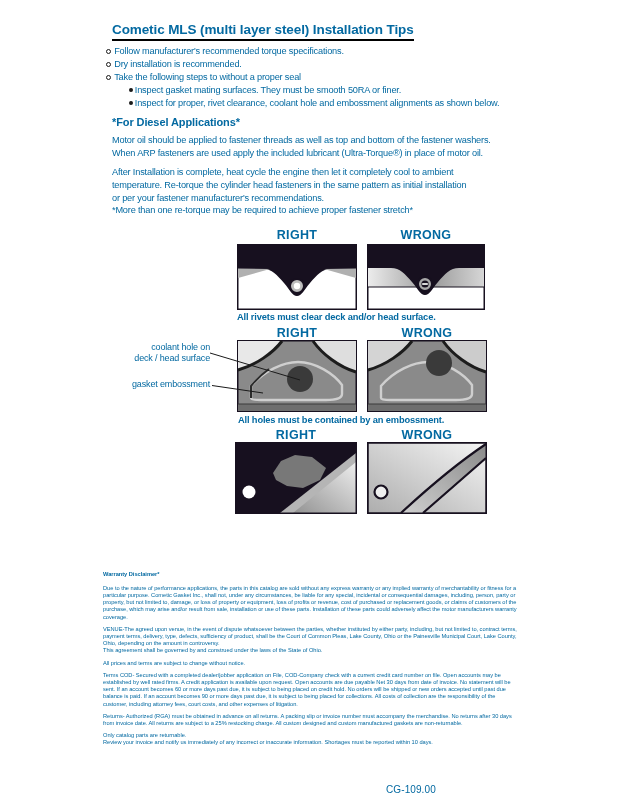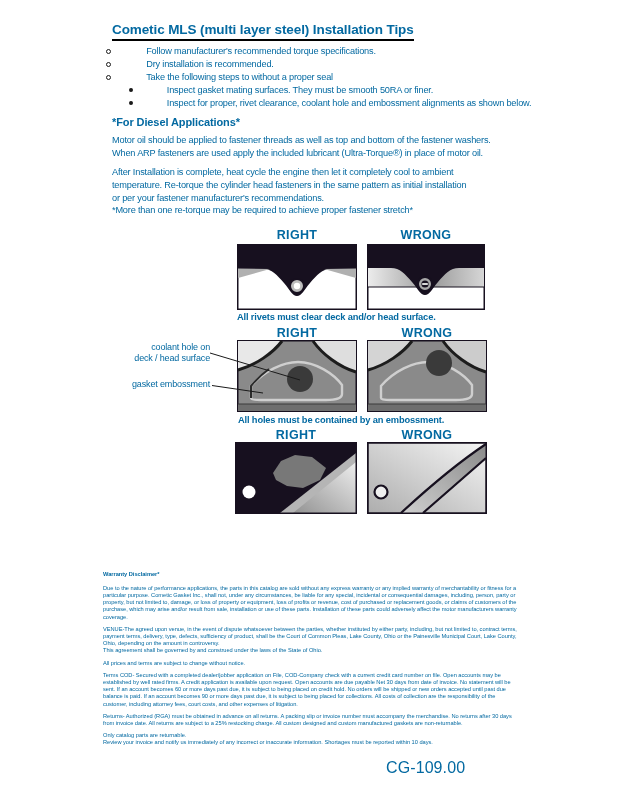--- a/index.html
+++ b/index.html
@@ -7,39 +7,39 @@
     position:relative; width:618px; height:800px; background:#ffffff;
     font-family:"Liberation Sans", sans-serif; color:#0369a1; overflow:hidden;
   }
   .abs { position:absolute; }
   .title {
     font-size:13.5px; font-weight:bold; letter-spacing:-0.1px;
     border-bottom:2px solid #000; padding-bottom:2px; white-space:nowrap;
   }
   .body-text { font-size:9.2px; letter-spacing:-0.18px; line-height:13px; }
   .prelines { white-space:pre-line; }
-  .bullet-row { display:flex; align-items:flex-start; line-height:12.9px;gap:32px; }
+  .bullet-row { display:flex; align-items:flex-start; line-height:12.9px; }
   .sub { margin-left:23px; }
   .marker-open {
     width:3.2px; height:3.2px; border:1px solid #1a1a1a; border-radius:50%;
     margin:4px 3px 0 0; flex:none;
   }
   .marker-filled {
     width:3.8px; height:3.8px; background:#1a1a1a; border-radius:50%;
     margin:4.2px 2px 0 0; flex:none;
   }
   .diesel-heading { font-size:11px; font-weight:bold; letter-spacing:-0.1px; }
   .dg-header { font-size:12.5px; font-weight:bold; text-align:center; letter-spacing:0.3px; }
   .dg-caption { font-size:9.3px; font-weight:bold; letter-spacing:-0.15px; line-height:11.5px; }
   .dg-label { font-size:9px; text-align:right; line-height:10.5px; letter-spacing:-0.15px; }
   .pointer-lines { pointer-events:none; }
   .disclaimer { width:417px; font-size:5.7px; line-height:7.2px; letter-spacing:-0.03px; }
   .disclaimer p { margin:0 0 5px 0; }
   .disclaimer .dheading { font-weight:bold; margin:0 0 6.5px 0; }
-  .page-code { font-size:16px; letter-spacing:0.1px; }
+  .page-code { font-size:10px; letter-spacing:0.1px;margin-top:25px; }
   svg { display:block; }
 </style>
 </head>
 <body>
 
 <div class="page">
 
   <div class="abs title" style="left:112px; top:22px;">Cometic MLS (multi layer steel) Installation Tips</div>
 
   <div class="abs body-text" style="left:106px; top:45px; width:470px;">

